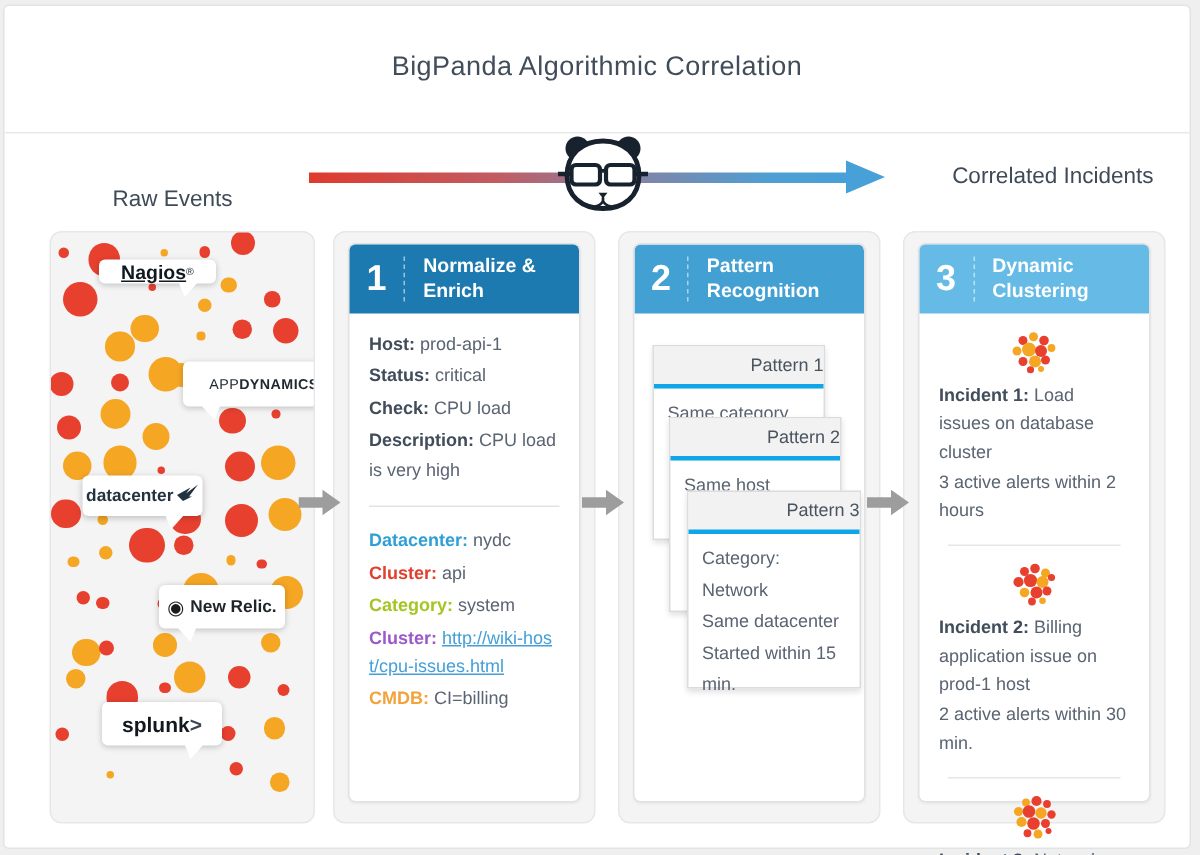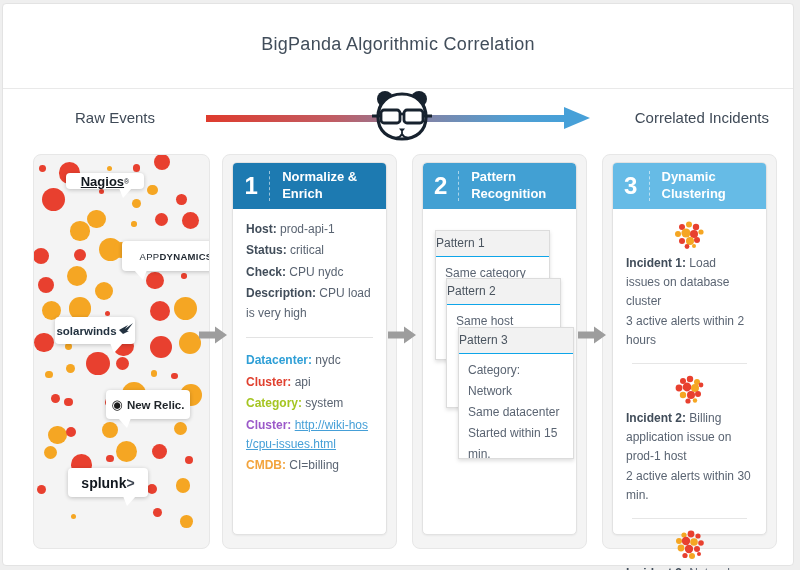--- a/index.html
+++ b/index.html
@@ -1,21 +1,21 @@
 <!DOCTYPE html>
 <html><head>
 <meta charset="utf-8">
 <style>
   html,body{margin:0;padding:0;background:#efefef;font-family:"Liberation Sans",sans-serif;}
   .canvas{position:relative;width:800px;height:570px;background:#efefef;overflow:hidden;}
   .card{position:absolute;left:2px;top:3px;right:6px;bottom:4px;background:#fff;border:1px solid #e3e3e3;border-radius:4px;}
   .page-title{position:absolute;top:30px;left:0;width:100%;text-align:center;font-size:18px;color:#414d5a;letter-spacing:.3px;}
   .header-rule{position:absolute;top:84px;left:0;right:0;border-top:1px solid #e9e9e9;}
   .flow-label{position:absolute;top:105px;font-size:15px;color:#3f4a57;}
-  .flow-label.left{left:72px;}
+  .flow-label.left{left:72px;margin-top:15px;}
   .flow-label.right{right:24px;}
   .grad-arrow{position:absolute;left:203px;top:111px;width:360px;height:7px;
     background:linear-gradient(90deg,#df3b2d 0%,#c15c63 35%,#8e7d9c 55%,#4f9fd3 85%,#47a0d8 100%);}
   .grad-head{position:absolute;left:561px;top:103px;width:0;height:0;border-top:11px solid transparent;border-bottom:11px solid transparent;border-left:26px solid #47a0d8;}
   .panda{position:absolute;left:367px;top:86px;z-index:4;}
 
   
   .panel-raw{position:absolute;left:30px;top:150px;width:175px;height:393px;background:#f4f4f4;border:1px solid #e7e7e7;border-radius:8px;overflow:hidden;}
   .step-panel{position:absolute;top:150px;width:173px;height:393px;background:#f4f4f4;border:1px solid #e7e7e7;border-radius:8px;}
   .step-panel.p1{left:219px;} .step-panel.p2{left:409px;} .step-panel.p3{left:599px;}
@@ -31,21 +31,21 @@
   .field{margin:0 0 2px 0;}
   .field b{font-weight:700;}
   .fields-divider{border:0;border-top:1px solid #e3e3e3;margin:14px 0 13px;}
   .runbook-link{color:#459fd7;text-decoration:underline;word-break:break-all;}
 
   
   .pattern-card{position:absolute;background:#fff;border:1px solid #dcdcdc;box-shadow:0 2px 4px rgba(0,0,0,.13);}
   .pattern-card.pc0{left:12px;top:67px;width:113px;height:128px;z-index:1;}
   .pattern-card.pc1{left:23px;top:115px;width:113px;height:128px;z-index:2;}
   .pattern-card.pc2{left:35px;top:164px;width:114px;height:130px;z-index:3;}
-  .pattern-header{height:25px;line-height:25px;text-align:left;background:#f2f2f2;border-bottom:1px solid #0ea5e9;font-size:12px;color:#4a545f;}
+  .pattern-header{height:25px;line-height:25px;text-align:right;background:#f2f2f2;border-bottom:3px solid #0ea5e9;font-size:12px;color:#4a545f;}
   .pattern-body{padding:6px 9px;font-size:12px;color:#5a6472;line-height:1.75;}
 
   
   .incident svg{display:block;margin:0 auto 4px;}
   .incident p{margin:2px 0 0;font-size:12px;color:#5a6472;line-height:1.6;}
   .incident b{color:#414d5a;}
   .inc-div{border:0;border-top:1px solid #e6e6e6;margin:13px 6px 11px;}
 
   
   .dot{position:absolute;border-radius:50%;}
@@ -171,21 +171,21 @@
       <div id="badges">
           <div class="badge badge-nagios tail-right">
             <span class="logo-nagios">Nagios</span>
             <span class="logo-sup">®</span>
           </div>
           <div class="badge badge-appdynamics tail-left">
             <span class="logo-app-light">APP</span>
             <span class="logo-app-bold">DYNAMICS</span>
           </div>
           <div class="badge badge-solarwinds tail-right">
-            <span class="logo-solarwinds">solarwinds</span>
+            <span class="logo-solarwinds">datacenter</span>
             <svg width="15" height="11" viewBox="0 0 15 11" style="margin-left: 2px; margin-top: -4px;">
               <path d="M0 7 L9 2 L6 6 L14 0 L8 8 L10 8 L4 11 Z" fill="#233240"></path>
             </svg>
           </div>
           <div class="badge badge-newrelic tail-left">
             <span class="nr-icon">◉</span>
             <span class="logo-newrelic">New Relic.</span>
           </div>
           <div class="badge badge-splunk tail-right">
             <span class="logo-splunk">splunk</span>
@@ -207,21 +207,21 @@
     <div class="step-panel p1">
       <div class="inner">
         <div class="step-header">
           <div class="step-num">1</div>
           <div class="step-sep"></div>
           <div class="step-title">Normalize &amp; Enrich</div>
         </div>
         <div class="step-body" id="enrich-body">
             <div class="field"><b style="color: rgb(65, 77, 90);">Host: </b><span>prod-api-1</span></div>
             <div class="field"><b style="color: rgb(65, 77, 90);">Status: </b><span>critical</span></div>
-            <div class="field"><b style="color: rgb(65, 77, 90);">Check: </b><span>CPU nydc</span></div>
+            <div class="field"><b style="color: rgb(65, 77, 90);">Check: </b><span>CPU load</span></div>
             <div class="field"><b style="color: rgb(65, 77, 90);">Description: </b><span>CPU load is very high</span></div>
             <hr class="fields-divider">
             <div class="field"><b style="color: rgb(47, 159, 214);">Datacenter: </b><span>nydc</span></div>
             <div class="field"><b style="color: rgb(224, 64, 47);">Cluster: </b><span>api</span></div>
             <div class="field"><b style="color: rgb(165, 197, 34); text-align: right;">Category: </b><span>system</span></div>
             <div class="field"><b style="color: rgb(155, 89, 201);">Cluster: </b><a class="runbook-link" href="#">http://wiki-host/cpu-issues.html</a></div>
             <div class="field"><b style="color: rgb(242, 163, 60);">CMDB: </b><span>CI=billing</span></div>
           </div>
       </div>
     </div>

